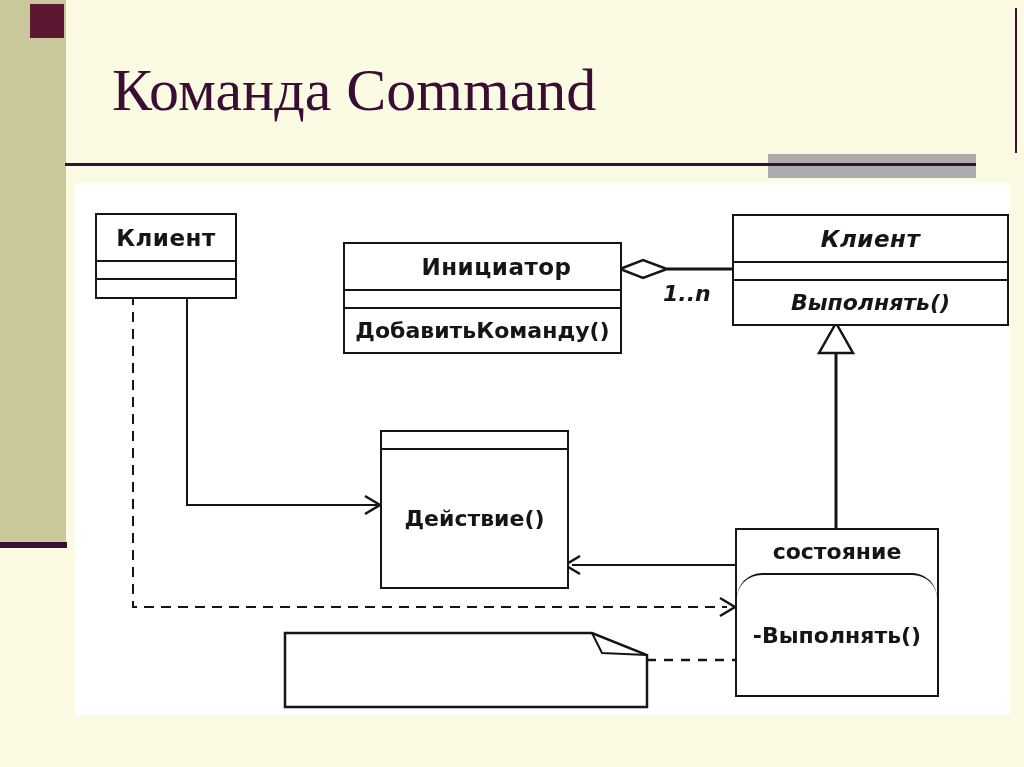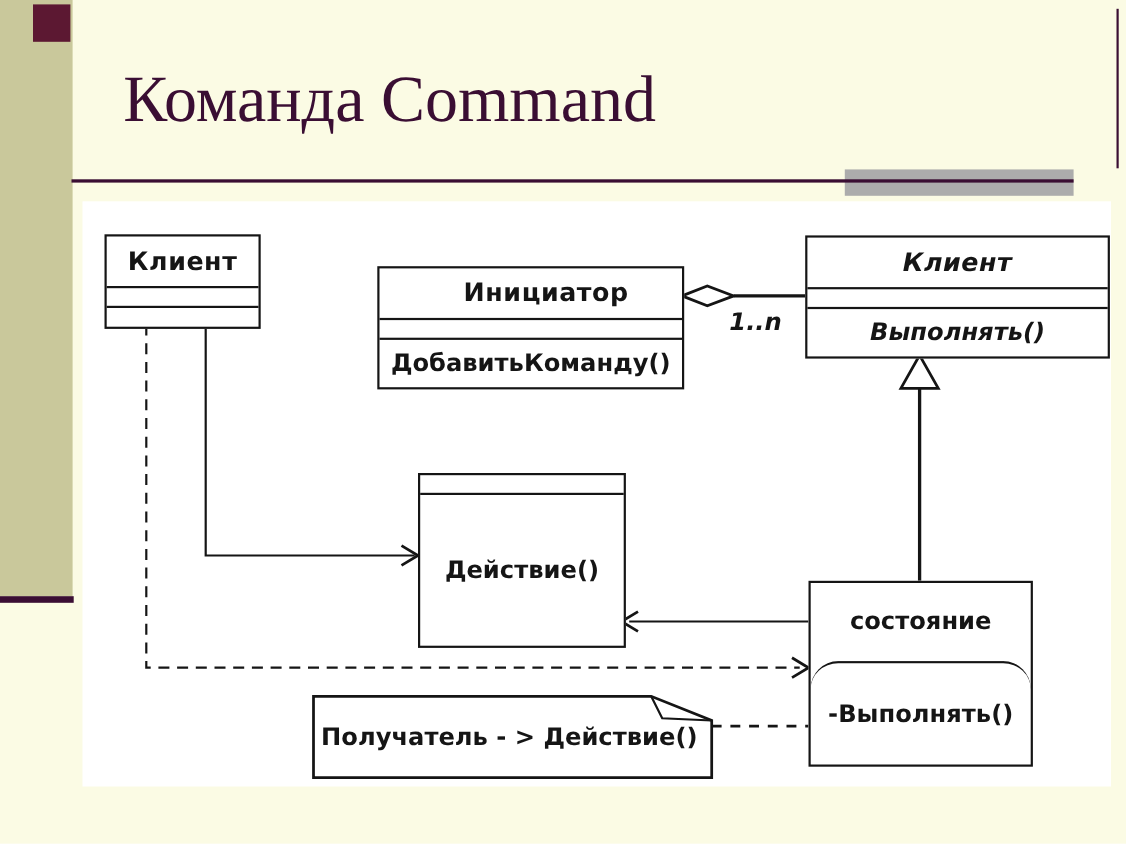--- a/index.html
+++ b/index.html
@@ -35,21 +35,21 @@
   .abstract .uml-name,.abstract .uml-member{font-style:italic;}
   #box-klient{left:20px;top:30px;width:138px;height:82px;}
   #box-klient .c1{height:45px;} #box-klient .c2{height:18px;} #box-klient .c3{flex:1;}
   #box-initsiator{left:268px;top:59px;width:275px;height:108px;}
   #box-initsiator .c1{height:45px;padding-left:28px;} #box-initsiator .c2{height:18px;} #box-initsiator .c3{flex:1;}
   #box-komanda{left:657px;top:31px;width:273px;height:108px;}
   #box-komanda .c1{height:45px;} #box-komanda .c2{height:18px;} #box-komanda .c3{flex:1;}
   #box-poluchatel{left:305px;top:247px;width:185px;height:155px;}
   #box-poluchatel .c1{height:68px;} #box-poluchatel .c2{height:16px;} #box-poluchatel .c3{flex:1;}
   #box-konkr{left:660px;top:345px;width:200px;height:165px;}
-  #box-konkr .c1{height:54px;} #box-konkr .c2{height:71px;text-align:right;} #box-konkr .c3{flex:1;border-radius:25px;}
+  #box-konkr .c1{height:54px;} #box-konkr .c2{height:43px;text-align:right;} #box-konkr .c3{flex:1;border-radius:25px;}
   .multiplicity-label{
     position:absolute;left:588px;top:98px;z-index:2;
     font-size:22px;font-style:italic;font-weight:600;color:#151515;
   }
   .note-text{
     position:absolute;left:218px;top:460px;width:340px;height:54px;z-index:3;
     display:flex;align-items:center;justify-content:center;
     font-size:22px;font-weight:600;color:#151515;white-space:nowrap;
   }
 </style>
@@ -112,14 +112,13 @@
     <div class="uml-compartment c3 uml-member">Действие()</div>
   </div>
 
   <div class="uml-class" id="box-konkr">
     <div class="uml-compartment c2 uml-member">состояние</div>
     <div class="uml-compartment c3 uml-member">-Выполнять()</div>
   </div>
 
   <div class="multiplicity-label">1..n</div>
 
-  <div class="note-text">Получатель - &gt; Действие()</div>
 </div>
 
 </body></html>

